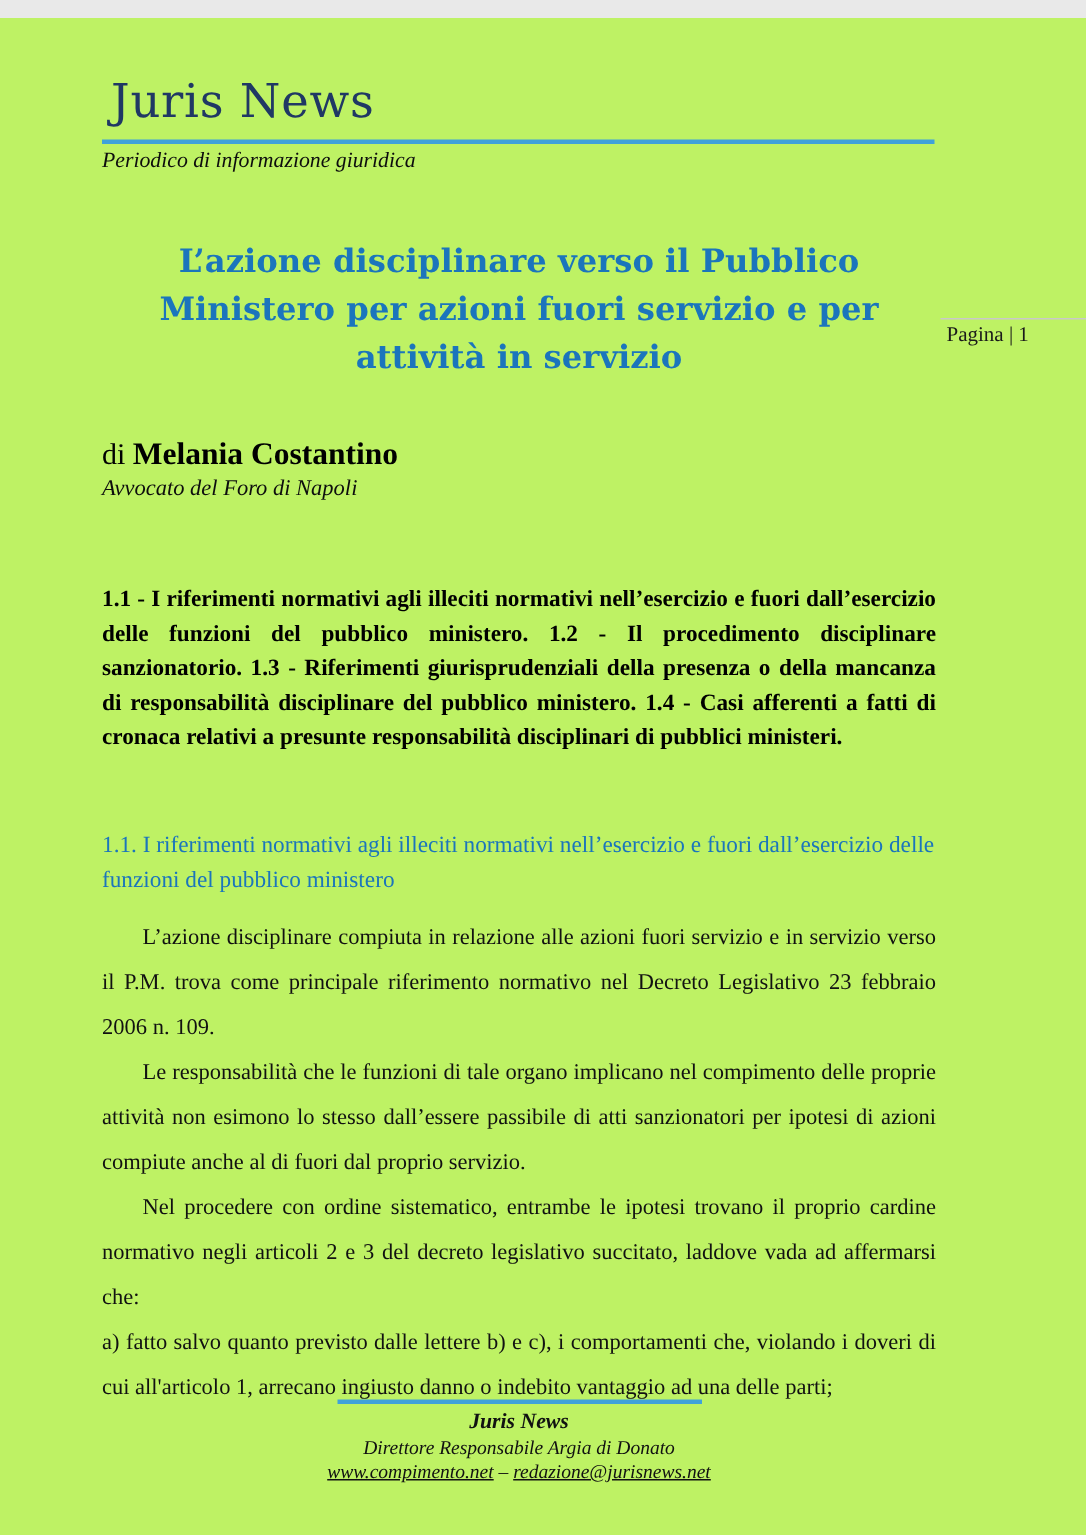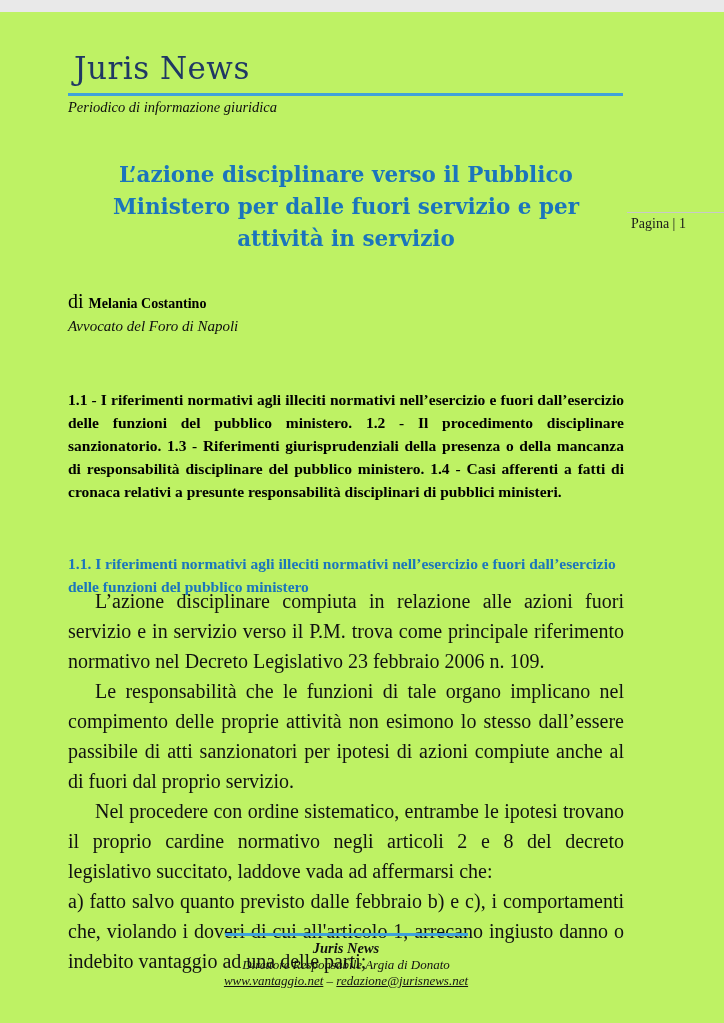--- a/index.html
+++ b/index.html
@@ -42,41 +42,41 @@
   }
   .page-marker{
     position:absolute;left:631px;top:204px;
     font-size:14px;color:#1a1a1a;white-space:nowrap;
   }
   
   .byline{
     position:absolute;left:68px;top:278px;margin:0;
     font-size:20px;color:#000;
   }
-  .byline .author{font-weight:bold;font-size:14px;}
+  .byline .author{font-weight:bold;font-size:21px;}
   .author-role{
     position:absolute;left:68px;top:306px;margin:0;
     font-style:italic;font-size:15px;color:#0d0d0d;
   }
   
   .abstract{
     position:absolute;left:68px;top:376px;width:556px;margin:0;
     font-weight:bold;font-size:15.5px;line-height:23px;
     text-align:justify;color:#000;
   }
   
   .section-heading{
     position:absolute;left:68px;top:540px;width:556px;margin:0;
-    font-weight:bold;font-size:15.5px;line-height:23px;
+    font-weight:normal;font-size:15.5px;line-height:23px;
     color:#1b75bc;
   }
   
   .body-text{
-    position:absolute;left:68px;top:574px;width:556px;
-    font-size:20px;line-height:30px;text-align:justify;color:#111;
+    position:absolute;left:68px;top:598px;width:556px;
+    font-size:15px;line-height:30px;text-align:justify;color:#111;
   }
   .body-text p{margin:0;}
   .body-text p.indent{text-indent:27px;}
   
   .footer-rule{
     position:absolute;left:225px;top:921px;width:243px;height:3px;
     background:#3fa2da;
   }
   .page-footer{
     position:absolute;left:68px;top:927px;width:556px;
@@ -91,39 +91,39 @@
 </style>
 </head>
 <body>
 
 <div class="page">
 
   <h1 class="masthead-title">Juris News</h1>
   <div class="masthead-rule"></div>
   <p class="masthead-subtitle">Periodico di informazione giuridica</p>
 
-  <h2 class="article-title">L’azione disciplinare verso il Pubblico Ministero per dalle fuori servizio e per attività in servizio</h2>
+  <h2 class="article-title">L’azione disciplinare verso il Pubblico Ministero per azioni fuori servizio e per attività in servizio</h2>
 
   <div class="page-marker-rule"></div>
   <div class="page-marker">Pagina | 1</div>
 
   <p class="byline"><span>di </span><span class="author">Melania Costantino</span></p>
   <p class="author-role">Avvocato del Foro di Napoli</p>
 
   <p class="abstract">1.1 - I riferimenti normativi agli illeciti normativi nell’esercizio e fuori dall’esercizio delle funzioni del pubblico ministero. 1.2 - Il procedimento disciplinare sanzionatorio. 1.3 - Riferimenti giurisprudenziali della presenza o della mancanza di responsabilità disciplinare del pubblico ministero. 1.4 - Casi afferenti a fatti di cronaca relativi a presunte responsabilità disciplinari di pubblici ministeri.</p>
 
   <h3 class="section-heading">1.1. I riferimenti normativi agli illeciti normativi nell’esercizio e fuori dall’esercizio delle funzioni del pubblico ministero</h3>
 
   <div class="body-text">
     <p class="indent">L’azione disciplinare compiuta in relazione alle azioni fuori servizio e in servizio verso il P.M. trova come principale riferimento normativo nel Decreto Legislativo 23 febbraio 2006 n. 109.</p>
     <p class="indent">Le responsabilità che le funzioni di tale organo implicano nel compimento delle proprie attività non esimono lo stesso dall’essere passibile di atti sanzionatori per ipotesi di azioni compiute anche al di fuori dal proprio servizio.</p>
-    <p class="indent">Nel procedere con ordine sistematico, entrambe le ipotesi trovano il proprio cardine normativo negli articoli 2 e 8 del decreto legislativo succitato, laddove vada ad affermarsi che:</p>
-    <p>a) fatto salvo quanto previsto dalle febbraio b) e c), i comportamenti che, violando i doveri di cui all'articolo 1, arrecano ingiusto danno o indebito vantaggio ad una delle parti;</p>
+    <p class="indent">Nel procedere con ordine sistematico, entrambe le ipotesi trovano il proprio cardine normativo negli articoli 2 e 3 del decreto legislativo succitato, laddove vada ad affermarsi che:</p>
+    <p>a) fatto salvo quanto previsto dalle lettere b) e c), i comportamenti che, violando i doveri di cui all'articolo 1, arrecano ingiusto danno o indebito vantaggio ad una delle parti;</p>
   </div>
 
   <div class="footer-rule"></div>
   <div class="page-footer">
     <span class="footer-brand">Juris News</span>
     <span class="footer-line">Direttore Responsabile Argia di Donato</span>
-    <span class="footer-line footer-links"><a href="#">www.vantaggio.net</a><span> – </span><a href="#">redazione@jurisnews.net</a></span>
+    <span class="footer-line footer-links"><a href="#">www.compimento.net</a><span> – </span><a href="#">redazione@jurisnews.net</a></span>
   </div>
 
 </div>
 
 </body></html>

